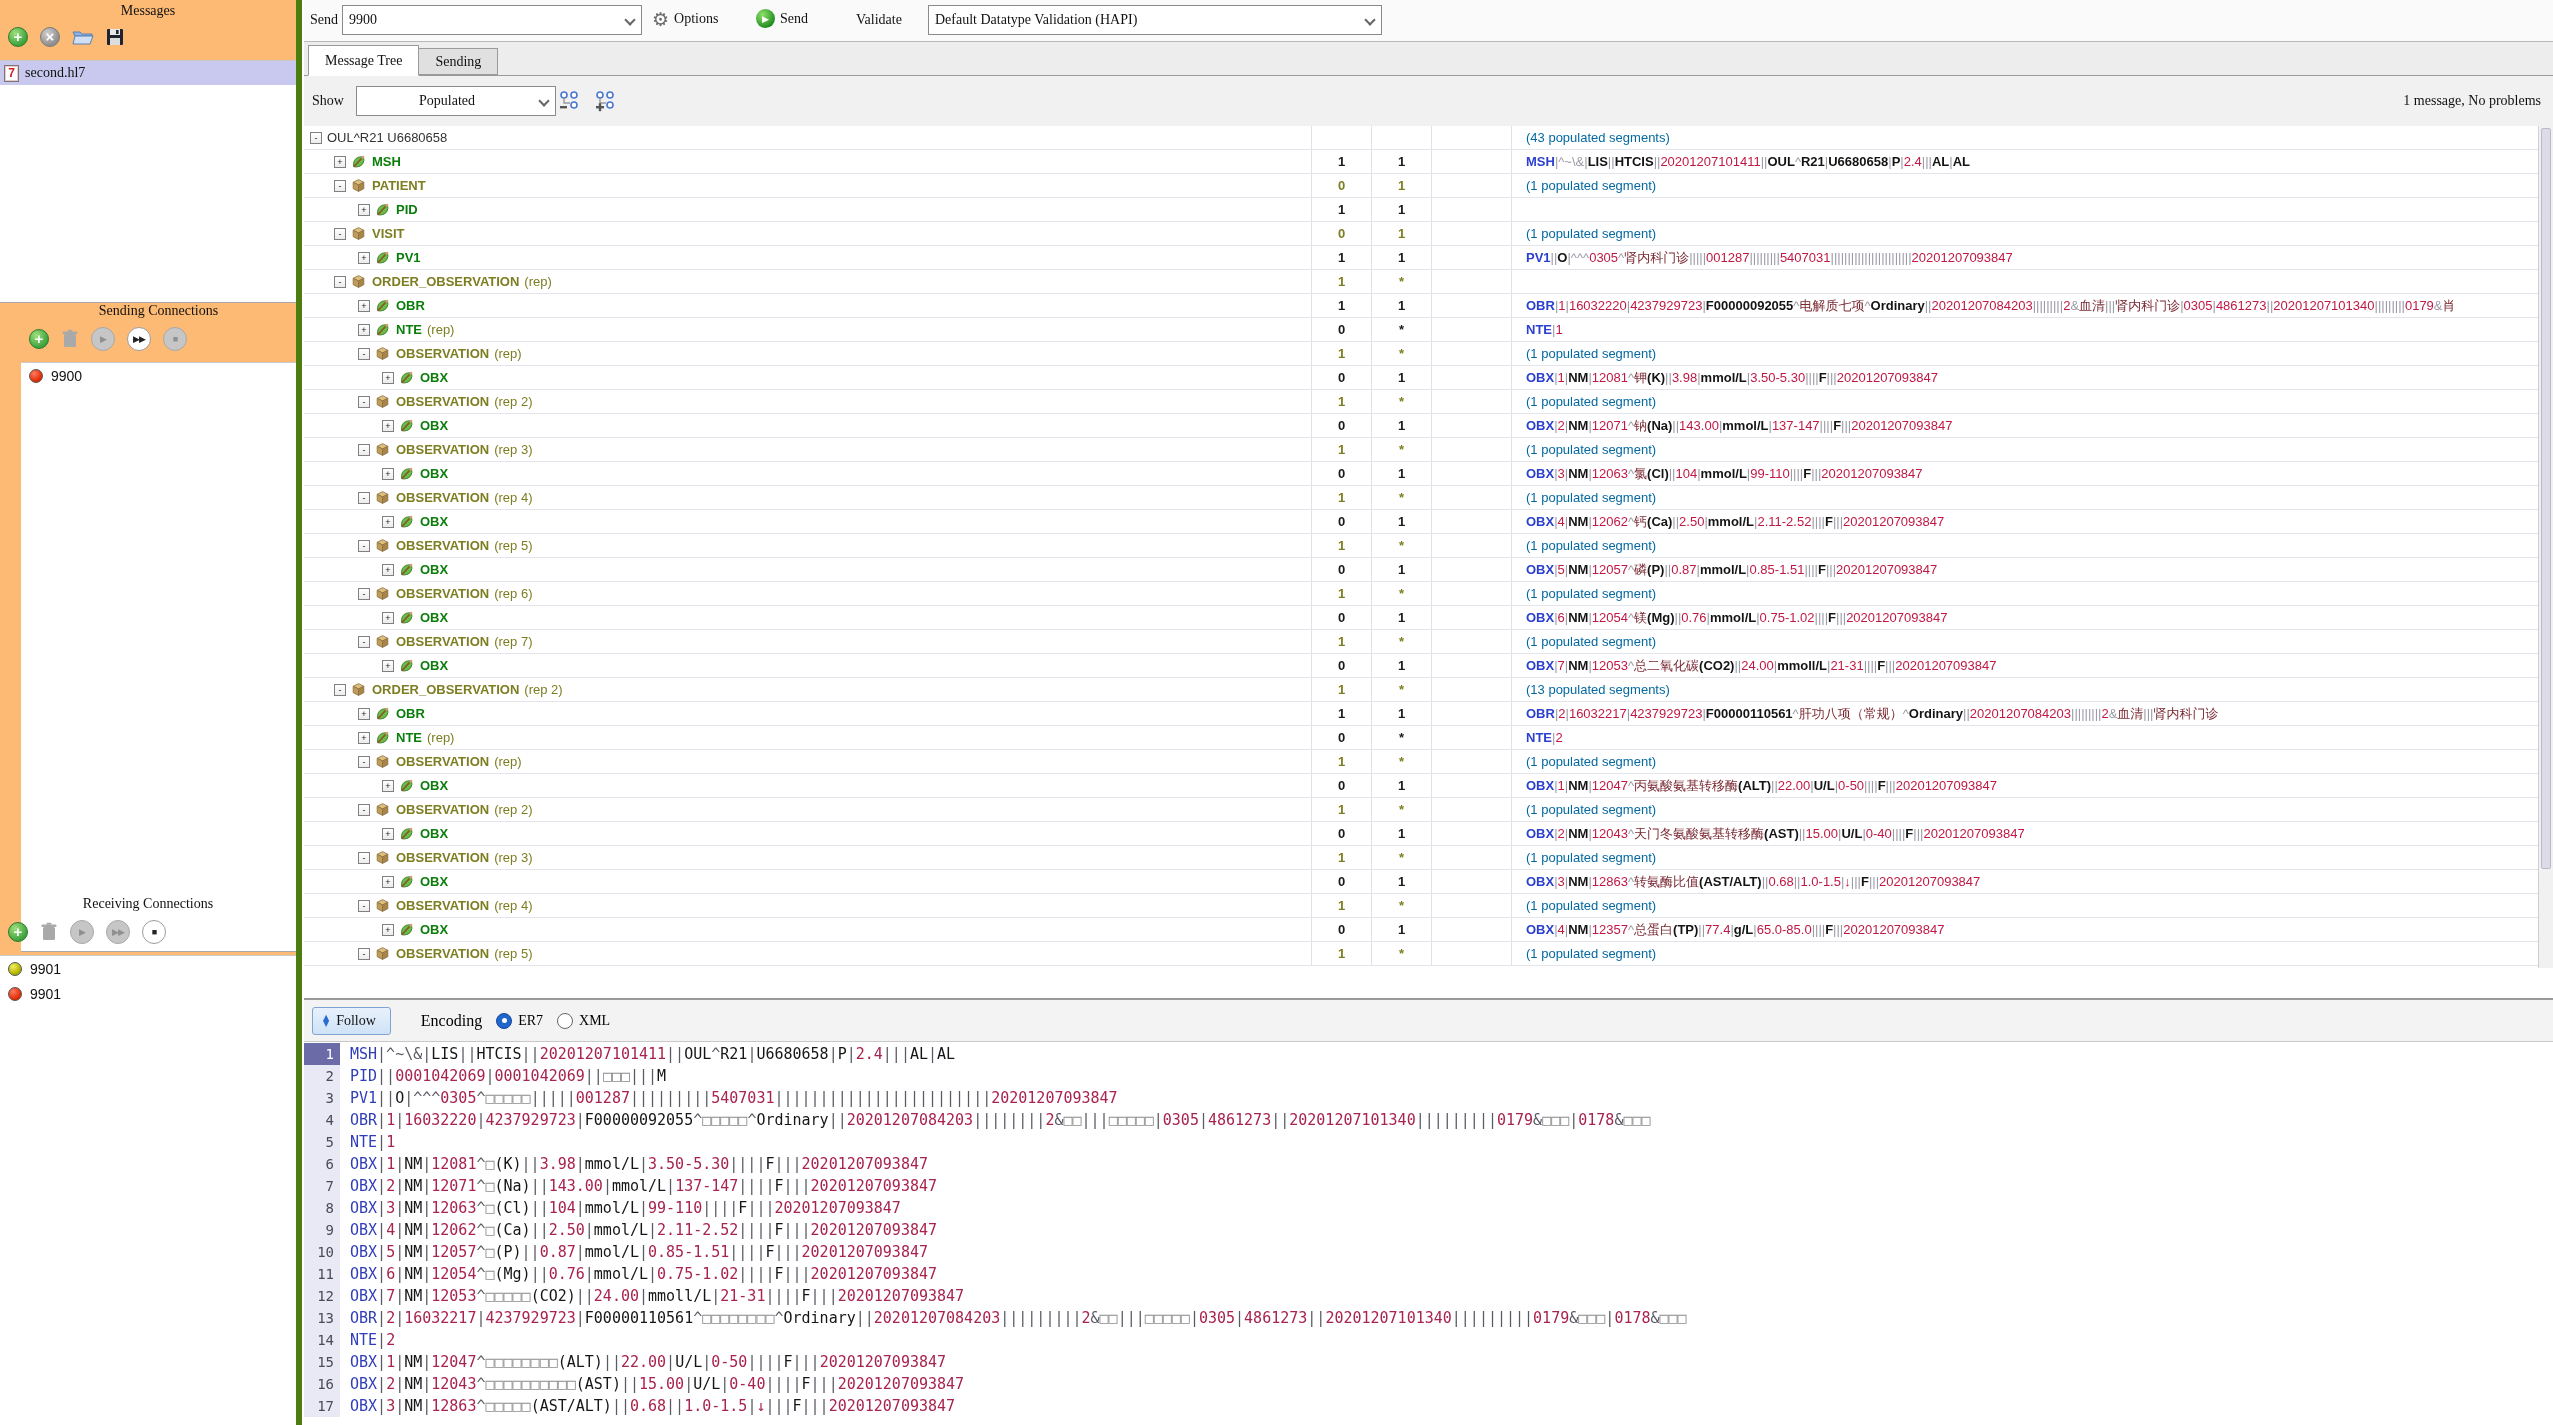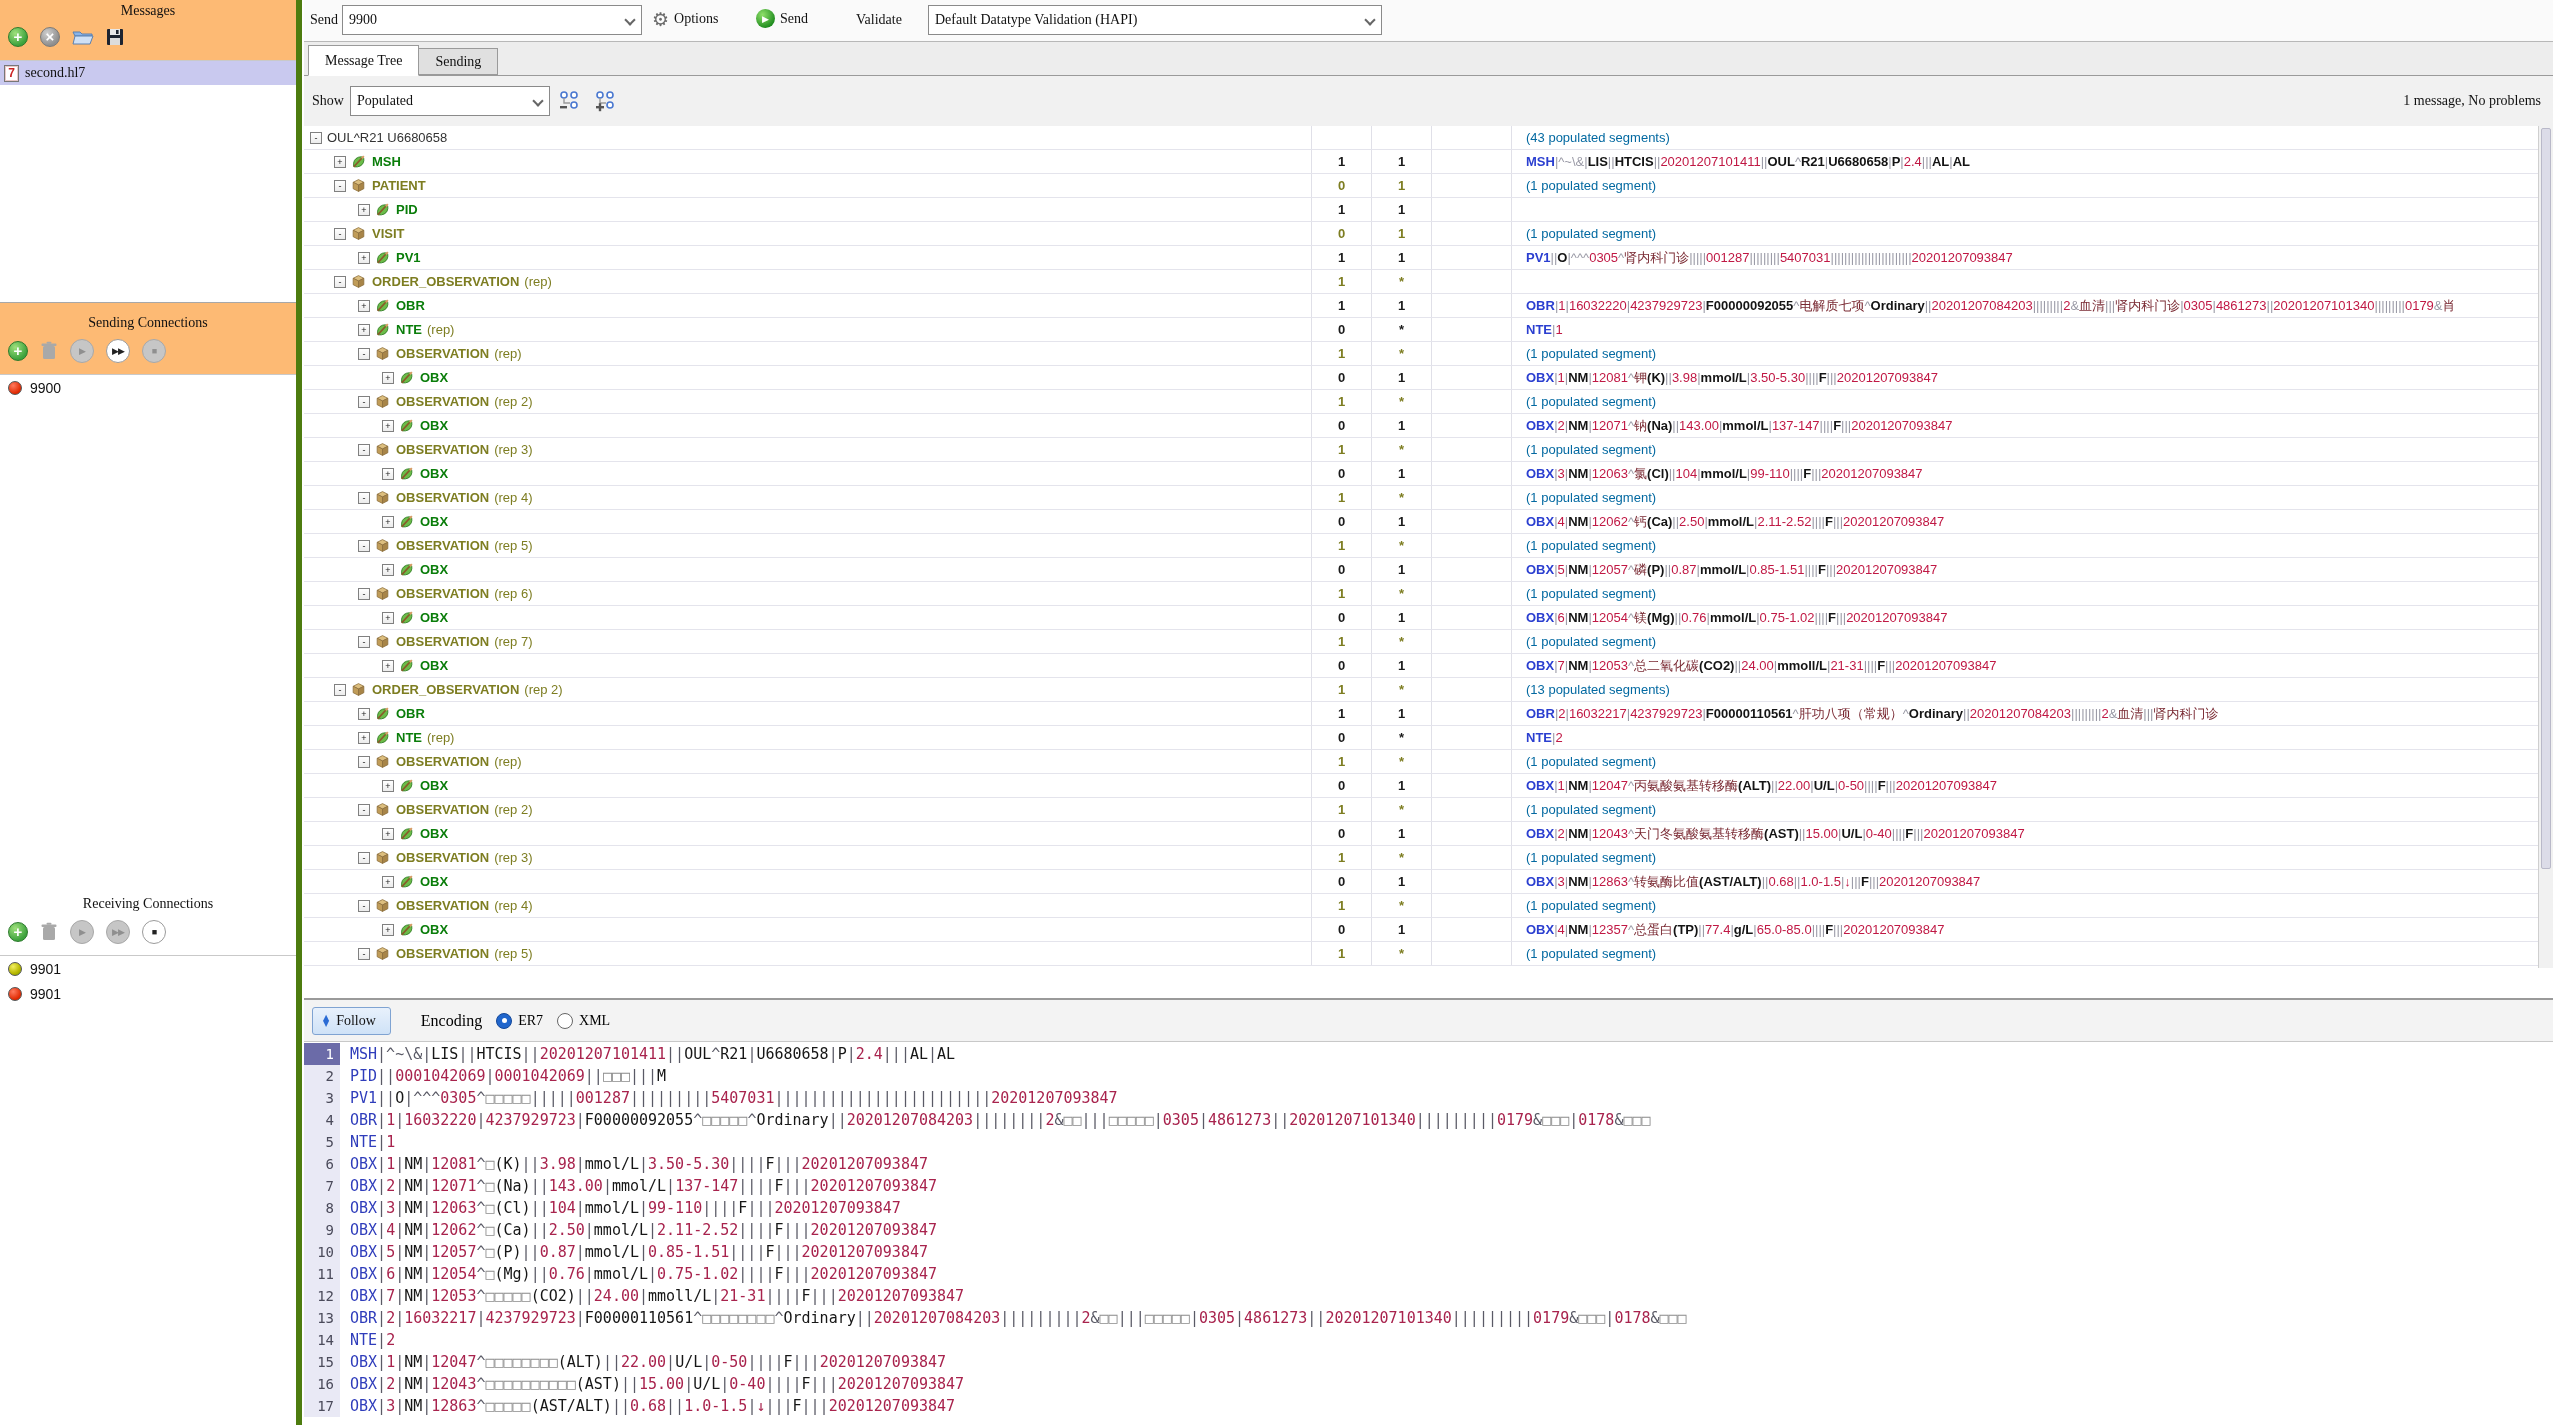--- a/index.html
+++ b/index.html
@@ -5,21 +5,21 @@
   * { margin:0; padding:0; box-sizing:border-box; }
   html,body { width:2553px; height:1425px; overflow:hidden; background:#f0f0f0;
               font-family:"Liberation Serif", serif; }
   .app { position:relative; width:2553px; height:1425px; background:#fff; }
 
   
   .sidebar { position:absolute; left:0; top:0; width:302px; height:1425px;
              background:#fdba74; border-right:6px solid #4d7c0f; }
   .side-sec { position:absolute; left:0; right:0; border-bottom:1px solid #a8a8a8; }
   .sec-messages { top:0; height:303px; }
-  .sec-sending  { top:312px; height:652px; }
+  .sec-sending  { top:300px; height:652px;margin-left:21px; }
   .sec-receiving{ top:893px; height:532px; border-bottom:none; }
   .sec-title { text-align:center; font-size:14px; color:#111; padding-top:3px; }
   .side-toolbar { display:flex; align-items:center; gap:12px; padding:8px 0 8px 8px; }
   .side-list { background:#fff; border-top:1px solid #c9c9c9; position:absolute;
                left:0; right:0; bottom:0; }
   .sec-messages .side-list { top:60px; }
   .sec-sending .side-list, .sec-receiving .side-list { top:62px; }
 
   .msg-item { display:flex; align-items:center; gap:6px; height:24px; padding-left:4px;
               font-size:14px; color:#111; }
@@ -70,21 +70,21 @@
   .tabbar { height:34px; background:#ededed; border-bottom:1px solid #9a9a9a;
             display:flex; align-items:flex-end; padding-left:4px; }
   .tab { font-size:14px; color:#111; border:1px solid #9a9a9a; padding:0 16px;
          display:flex; align-items:center; }
   .tab.active { background:#fff; height:31px; border-bottom:1px solid #fff; margin-bottom:-1px; z-index:2; }
   .tab.inactive { background:#e0e0e0; height:27px; border-left:none; }
 
   .treepanel { position:absolute; top:77px; left:0; right:0; height:1120px; background:#fff; }
   .controls { position:relative; height:49px; background:#f1f1f1; }
   .ctl-show-lbl { position:absolute; left:8px; top:16px; }
-  .combo-show { left:46px; top:9px; width:200px; }
+  .combo-show { left:52px; top:9px; width:200px;justify-content:center; }
   .treebtn { position:absolute; top:11px; width:26px; height:26px; display:flex;
              align-items:center; justify-content:center; }
   .tb1 { left:252px; } .tb2 { left:288px; }
   .status { position:absolute; right:12px; top:16px; font-size:14px; color:#111; }
 
   .grid-header { display:flex; height:28px; background:#ececec; border-top:1px solid #b0b0b0;
                  border-bottom:1px solid #a5a5a5; font-size:14px; color:#111; align-items:center; }
   .grid-header .cell { border-right:1px solid #c2c2c2; height:100%; display:flex; align-items:center; }
   .h-nodes { width:1008px; padding-left:12px; }
   .h-min { width:60px; justify-content:center; }

